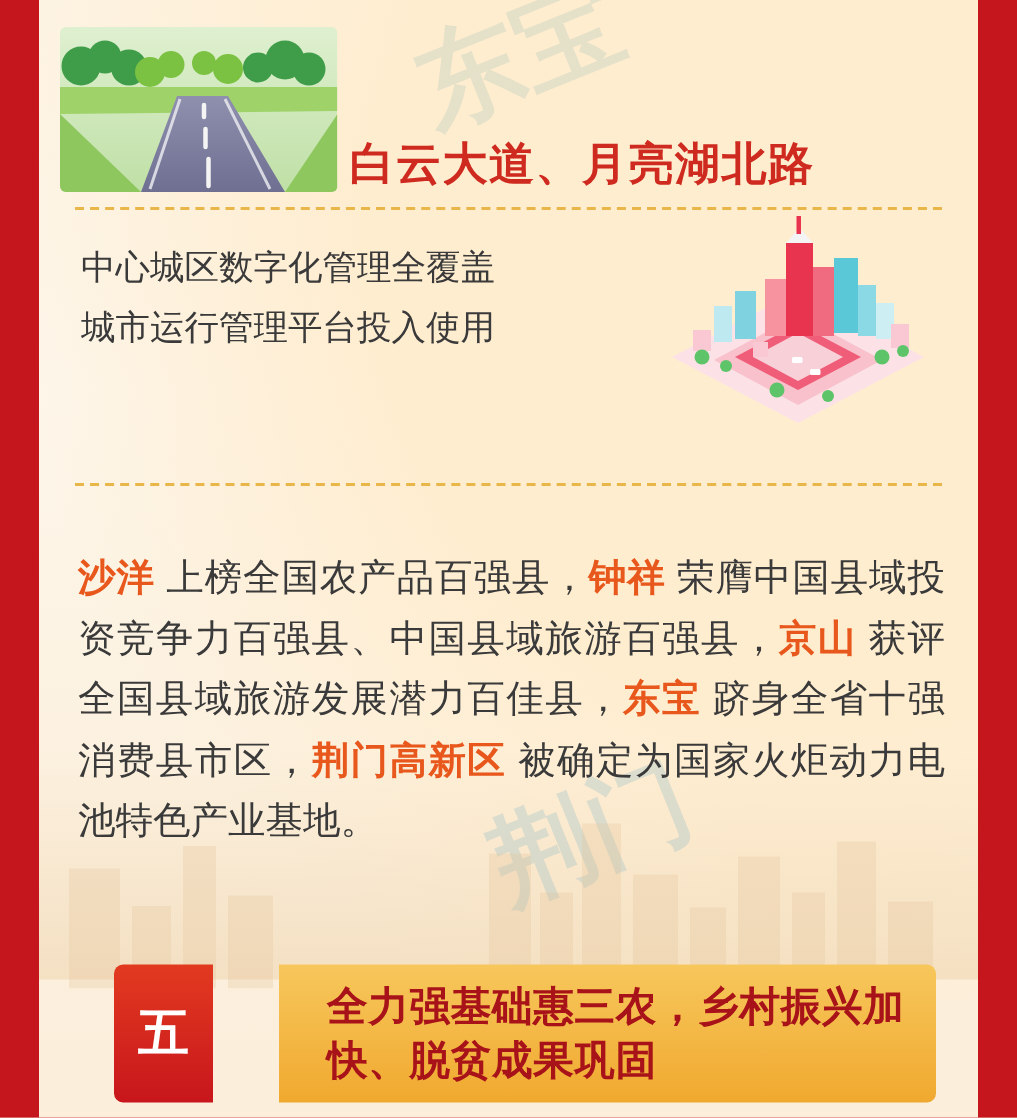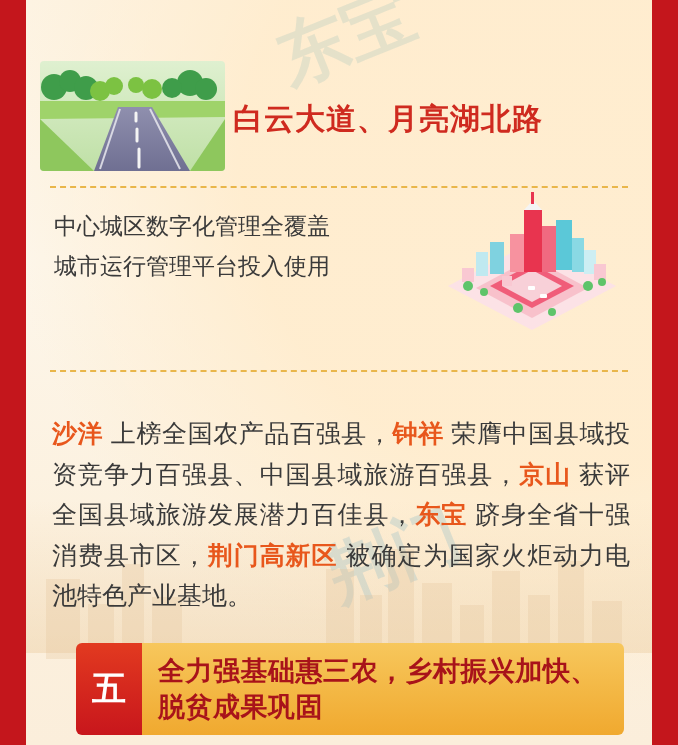--- a/index.html
+++ b/index.html
@@ -33,24 +33,23 @@
     opacity:.75;
   }
   .skyline{
     position:absolute;bottom:86px;left:0;right:0;height:150px;opacity:.45;
     pointer-events:none;
   }
   
   .top-block{
     position:relative;
     display:flex;
-    align-items:center;
+    align-items:flex-end;
     padding:8px 14px 0 14px;
     min-height:120px;
-    margin-top:48px;
   }
   .road-img{
     width:185px;height:110px;flex:0 0 185px;
     border-radius:4px;overflow:hidden;position:relative;
   }
   .top-text{
     flex:1;
     padding-left:8px;
     padding-top:6px;
   }
@@ -113,23 +112,24 @@
     color:#fff;font-size:34px;font-weight:bold;
     display:flex;align-items:center;justify-content:center;
     border-radius:6px 0 0 6px;
   }
   .sec-title{
     flex:1;
     background:linear-gradient(180deg,#f7c75c,#f0a92f);
     color:#a8131a;font-weight:bold;font-size:27px;
     line-height:1.35;
     display:flex;align-items:center;
-    padding:4px 10px 4px 16px;
+    padding:4px 10px 4px 32px;
     border-radius:0 6px 6px 0;
     letter-spacing:.5px;
+    margin-left:44px;
   }
 </style>
 </head>
 <body>
 
 <div class="page">
   <div class="paper">
 
     <div class="watermark wm1">东宝</div>
     <div class="watermark wm2">荆门</div>

